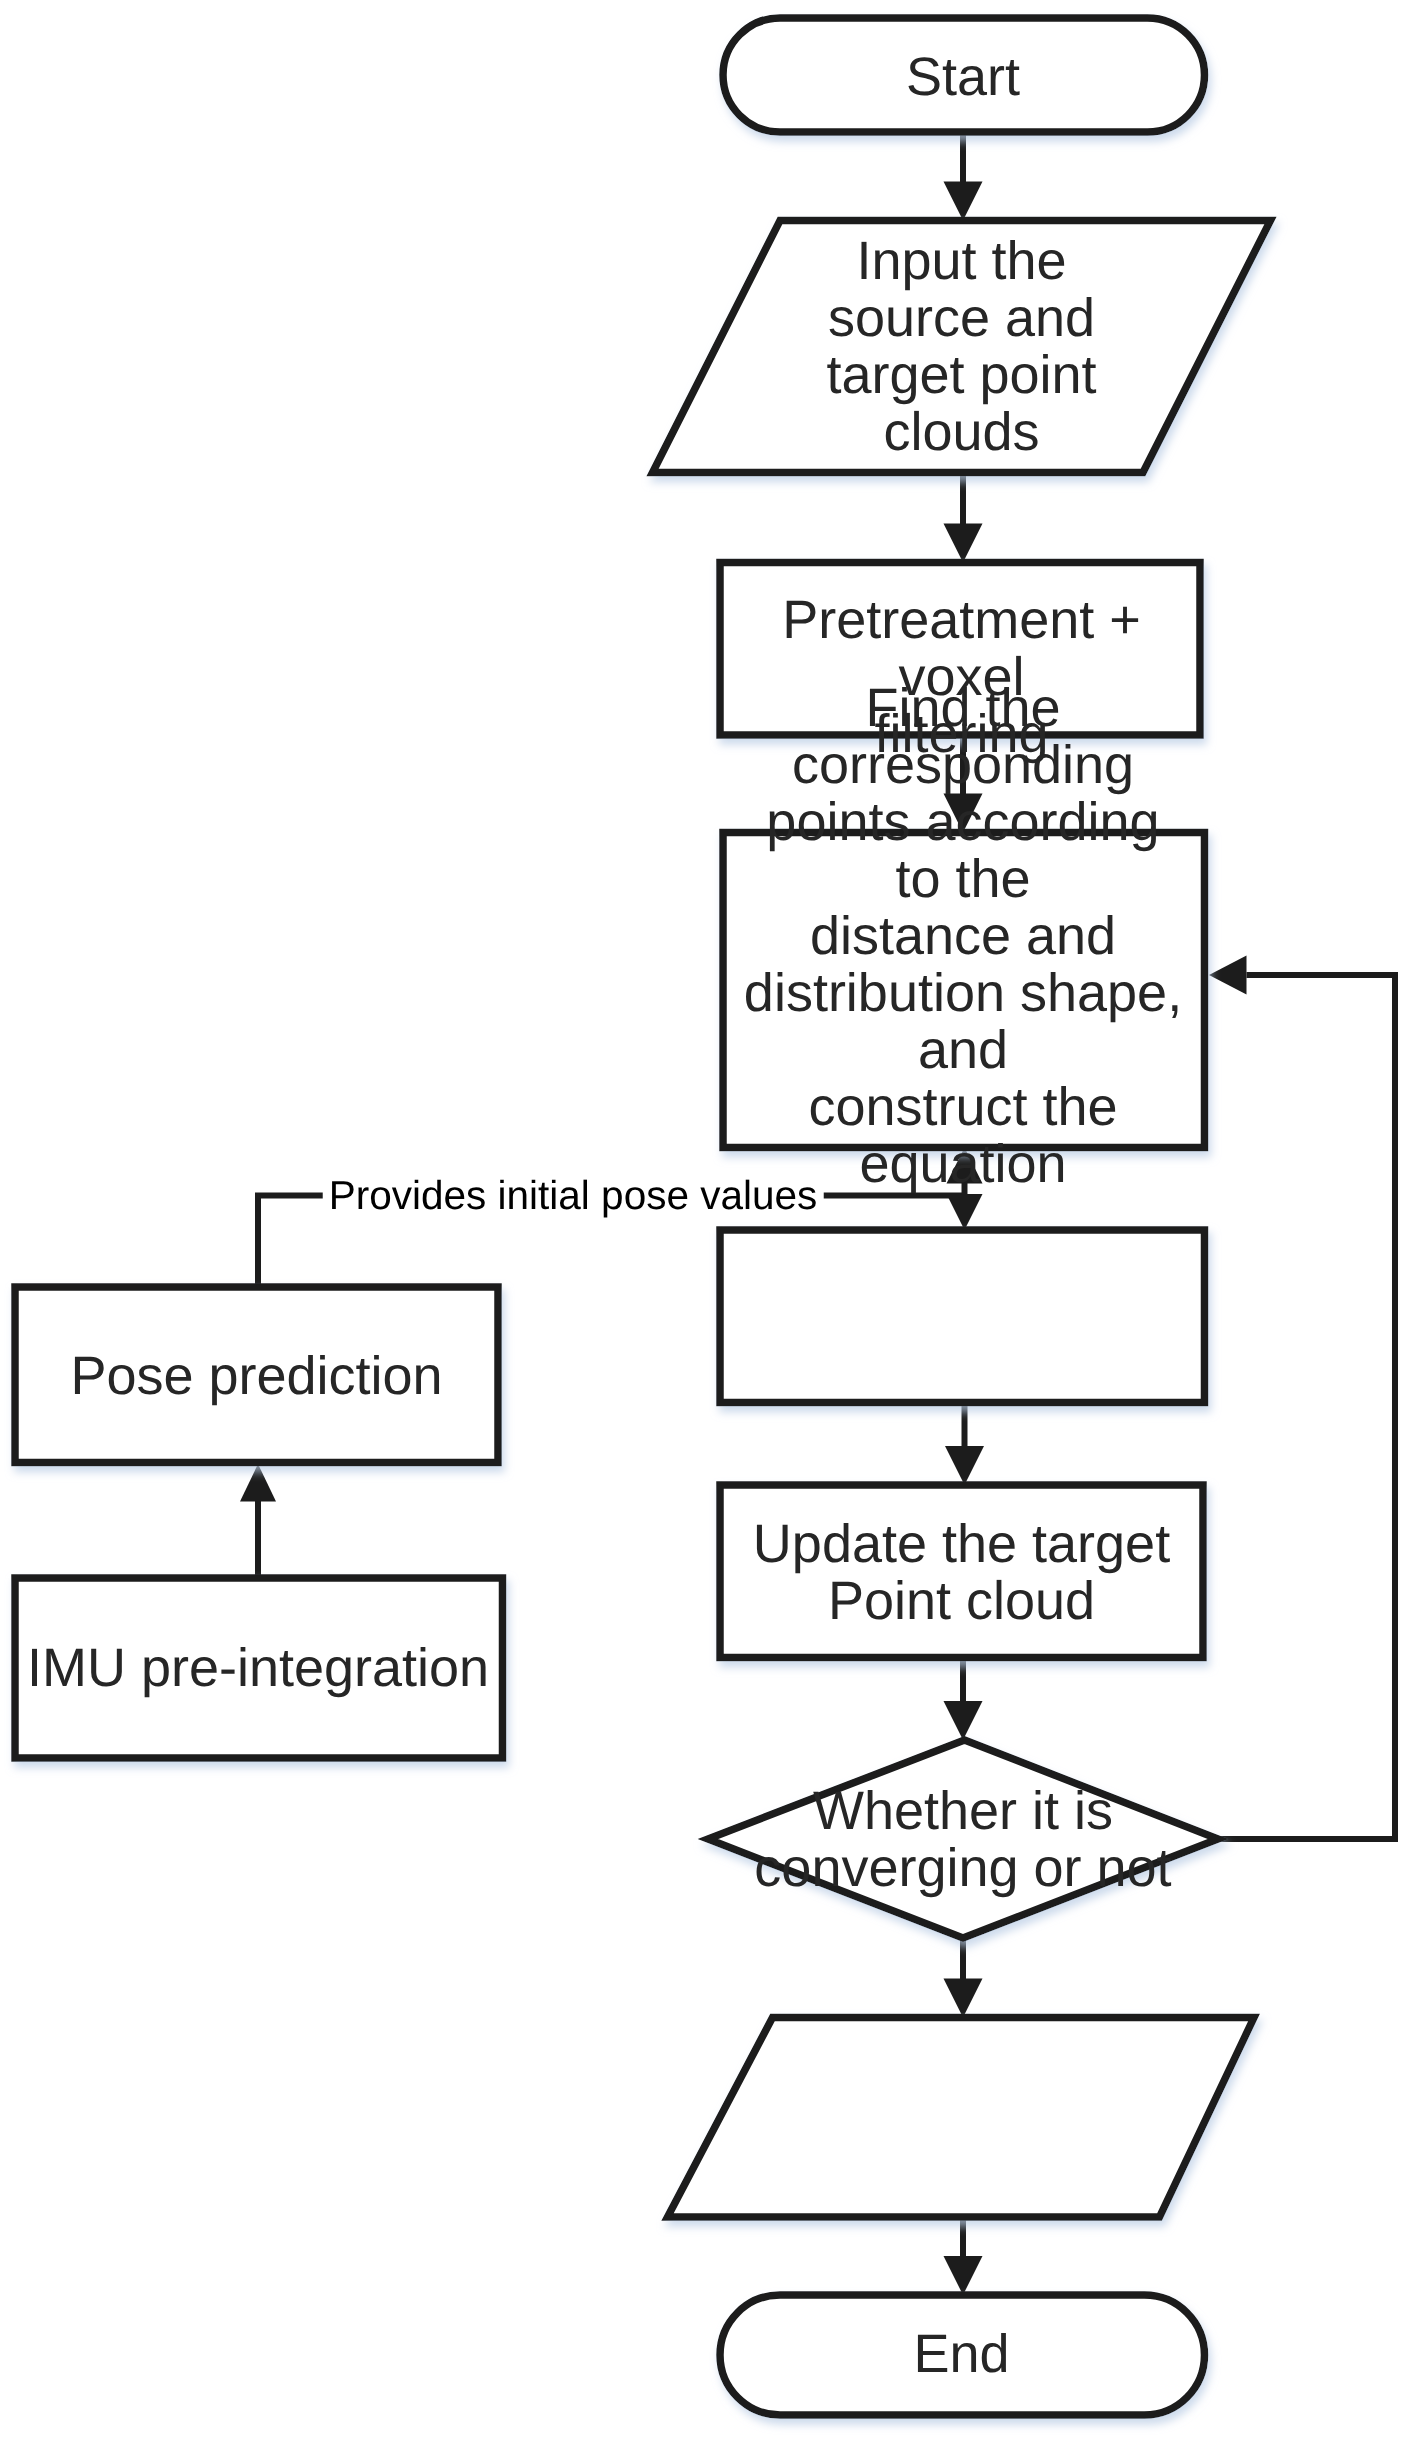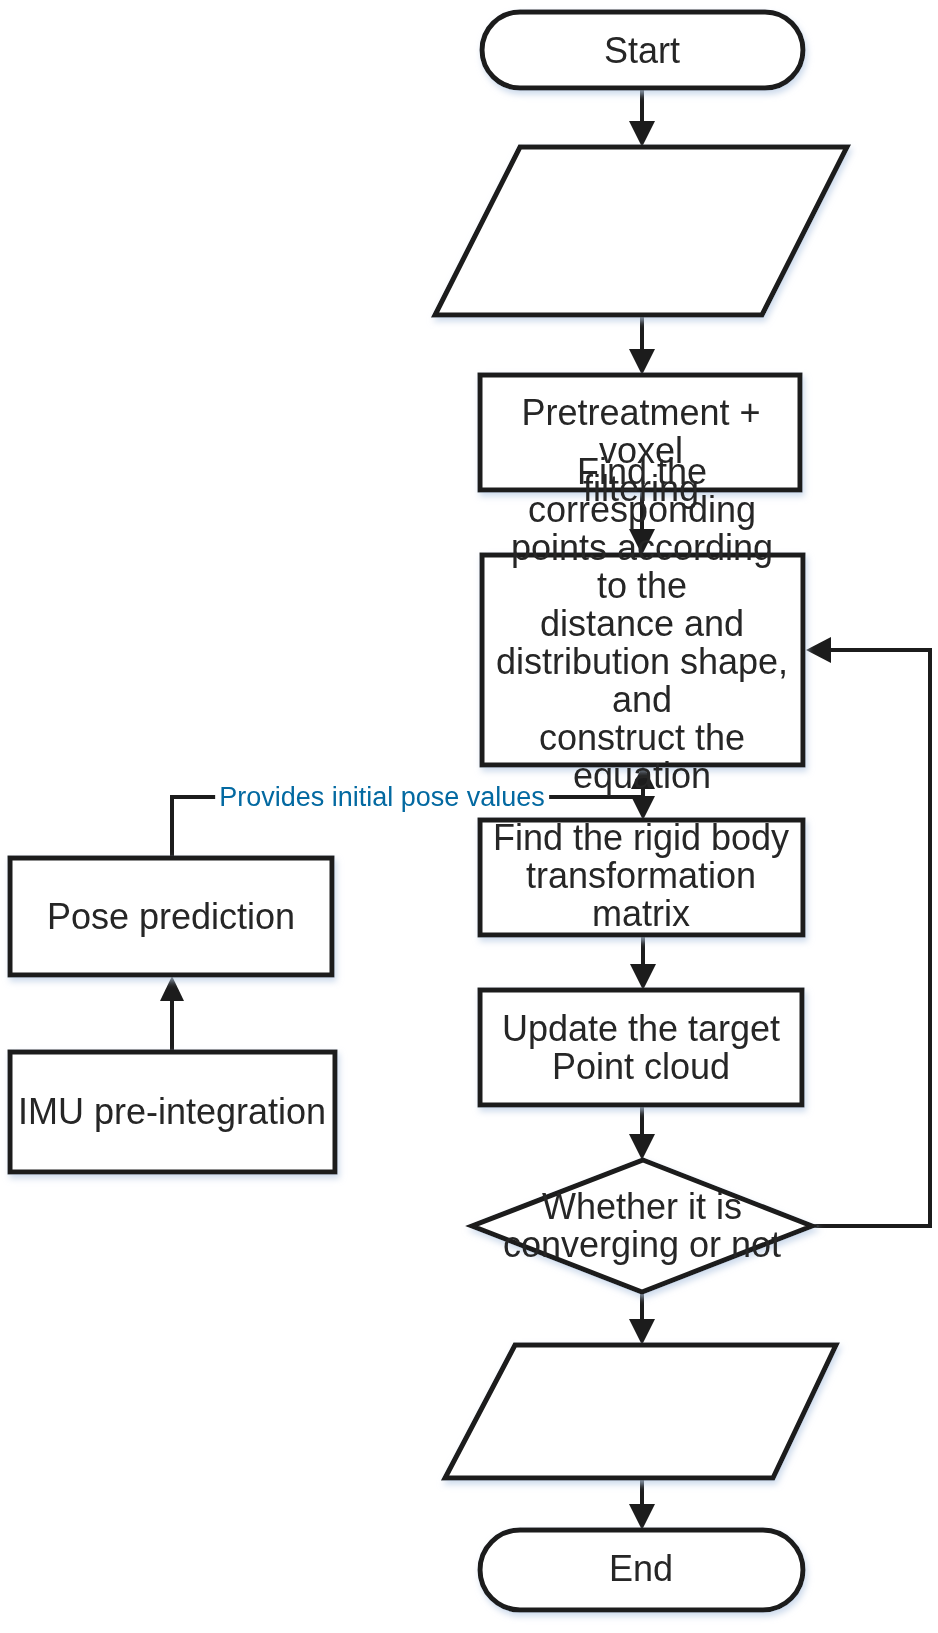--- a/index.html
+++ b/index.html
@@ -40,21 +40,21 @@
     transform: translate(-50%, -50%);
     color: #262626;
     font-size: 36px;
     line-height: 38px;
     text-align: center;
     white-space: pre-line;
   }
   .edge-lbl {
     position: absolute;
     transform: translate(-50%, -50%);
-    color: #0369a1;
+    color: #000000;
     font-size: 27px;
     line-height: 32px;
     white-space: nowrap;
     background: #ffffff;
     padding: 0 4px;
   }
 </style>
 </head>
 <body>
 
@@ -113,38 +113,40 @@
       <rect class="shape" x="480" y="820" width="323" height="115"></rect>
       <rect class="shape" x="480" y="990" width="322" height="115"></rect>
       <path class="shape" d="M643 1160 L812 1226 L642 1292 L472 1226 Z"></path>
       <path class="shape" d="M515 1345 H836 L773 1478 H445 Z"></path>
       <rect class="shape" x="480" y="1530" width="323" height="80" rx="40" ry="40"></rect>
     </g>
   </svg>
 
   <div class="lbl" style="left:642px; top:51px;">Start</div>
 
+  <div class="lbl" style="left:641px; top:231px;">Input the
+source and
+target point
+clouds</div>
 
   <div class="lbl" style="left:641px; top:433px;margin-top:18px;">Pretreatment + voxel
 filtering</div>
 
   <div class="lbl" style="left:642px; top:624px;text-align:center;">Find the corresponding
 points according to the
 distance and
 distribution shape, and
 construct the equation</div>
 
   <div class="edge-lbl" style="left:382px; top:797px;">Provides initial pose values</div>
 
   <div class="lbl" style="left:171px; top:917px;">Pose prediction</div>
 
   <div class="lbl" style="left:172px; top:1112px;">IMU pre-integration</div>
 
-  <div class="lbl" style="left:641px; top:876px;">Find the rigid body
-transformation matrix</div>
 
   <div class="lbl" style="left:642px; top:1226px;">Whether it is
 converging or not</div>
 
   <div class="lbl" style="left:641px; top:1048px;">Update the target
 Point cloud</div>
 
 
   <div class="lbl" style="left:641px; top:1569px;">End</div>
 

